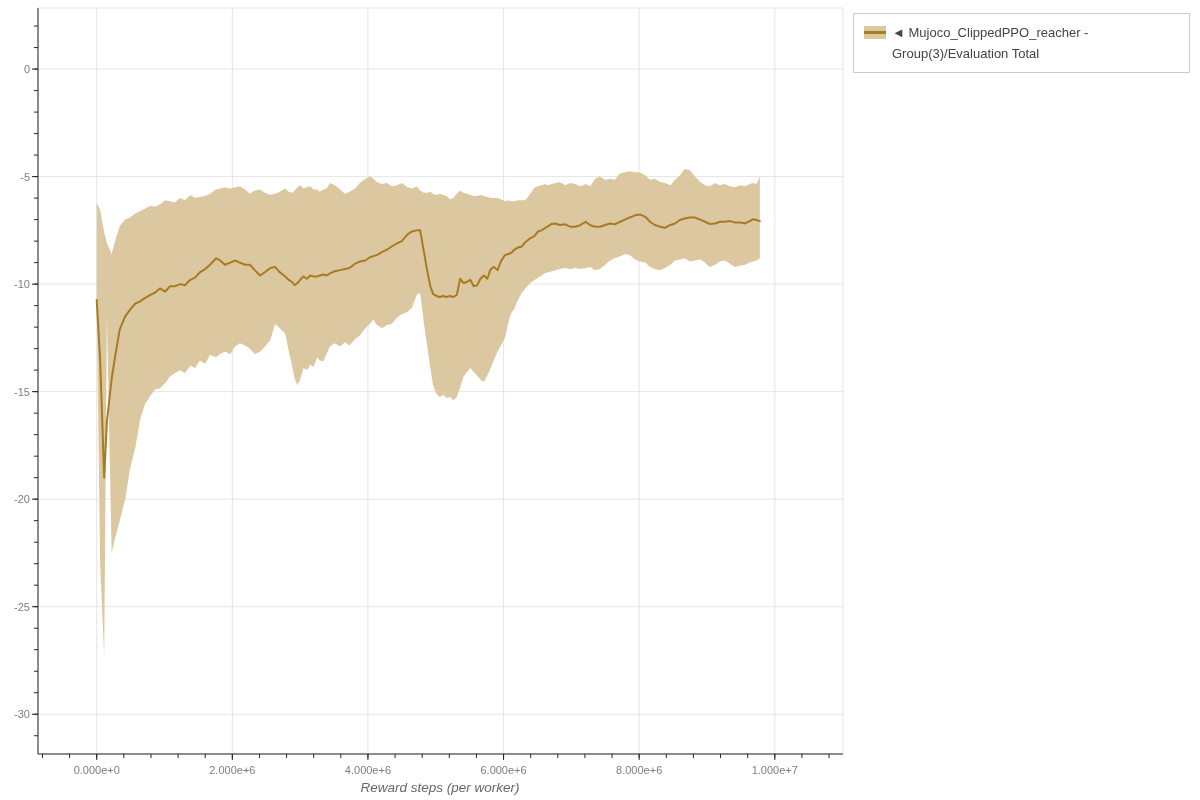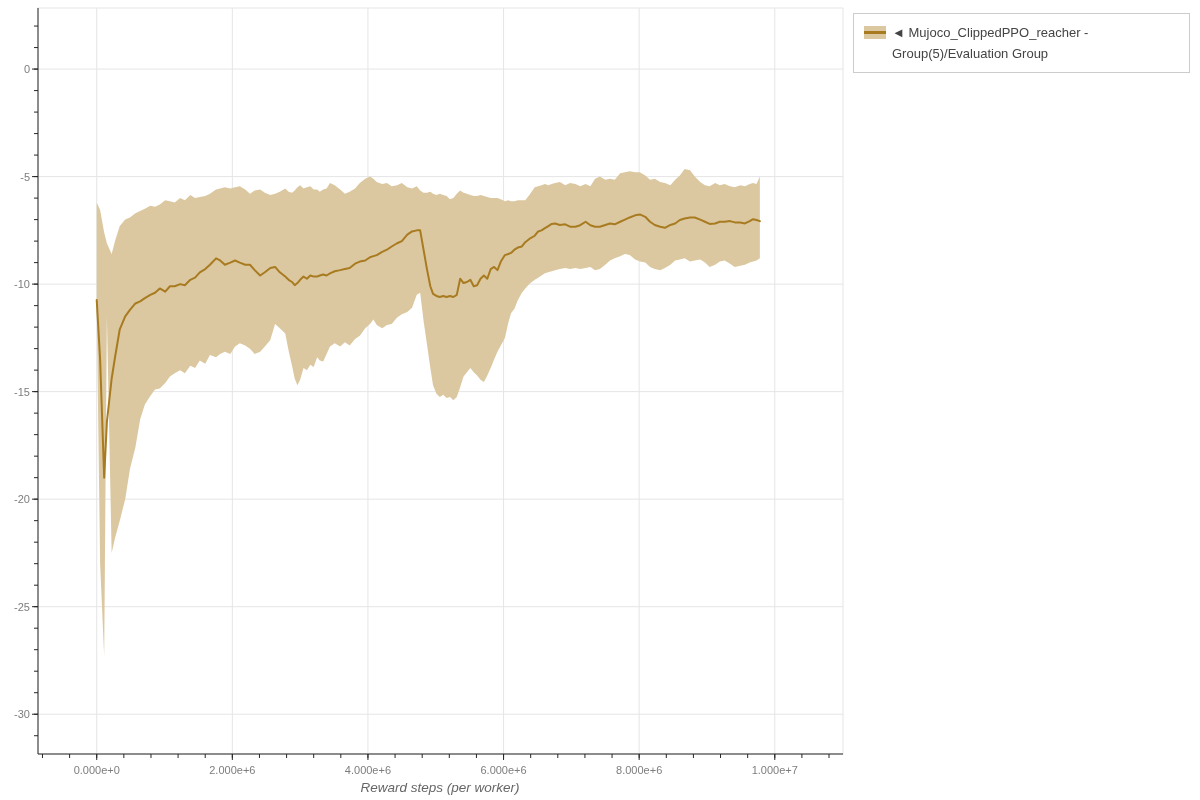--- a/index.html
+++ b/index.html
@@ -140,18 +140,18 @@
       </svg>
     <div class="x-axis-title">Reward steps (per worker)</div>
   </div>
 
   <div class="legend">
     <div class="legend-item">
       <span class="swatch" style="background: rgb(220, 200, 160);">
         <span class="swatch-line" style="background: rgb(168, 123, 33);"></span>
       </span>
       <span class="legend-text">
-        <span>◄ Mujoco_ClippedPPO_reacher - Group(5)/Evaluation</span>
-        <span>Group</span>
+        <span>◄ Mujoco_ClippedPPO_reacher - Group(3)/Evaluation</span>
+        <span>Total</span>
       </span>
     </div>
   </div>
 </div>
 
 </body></html>

